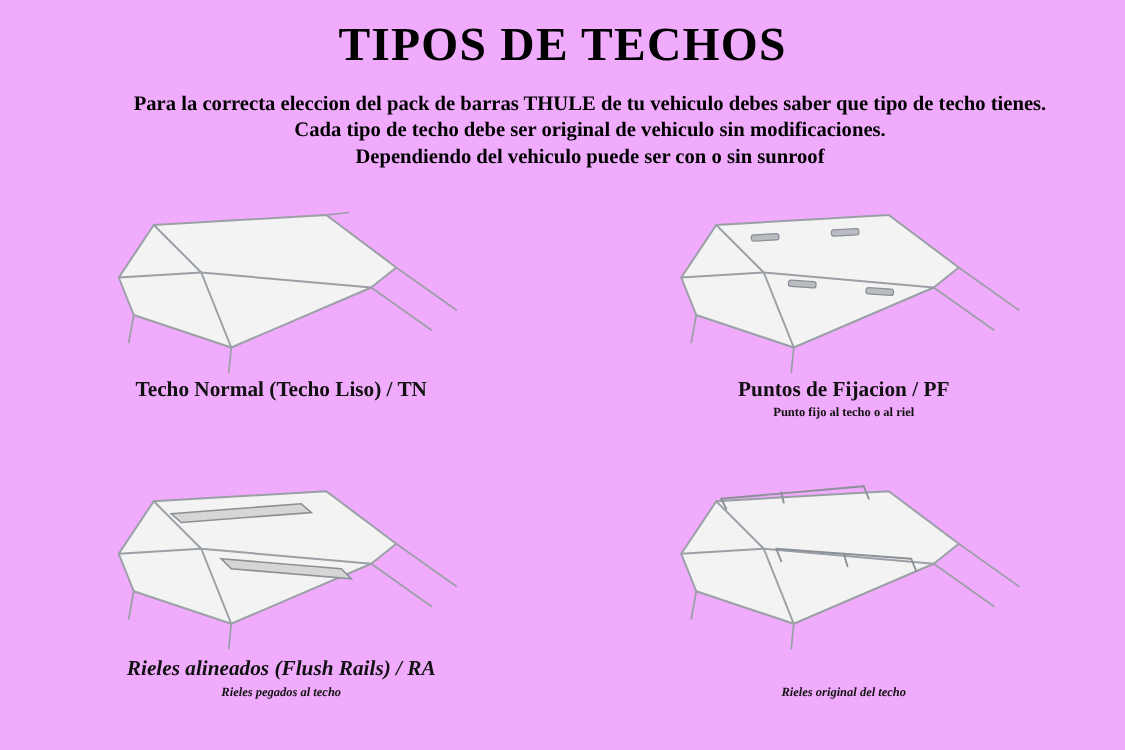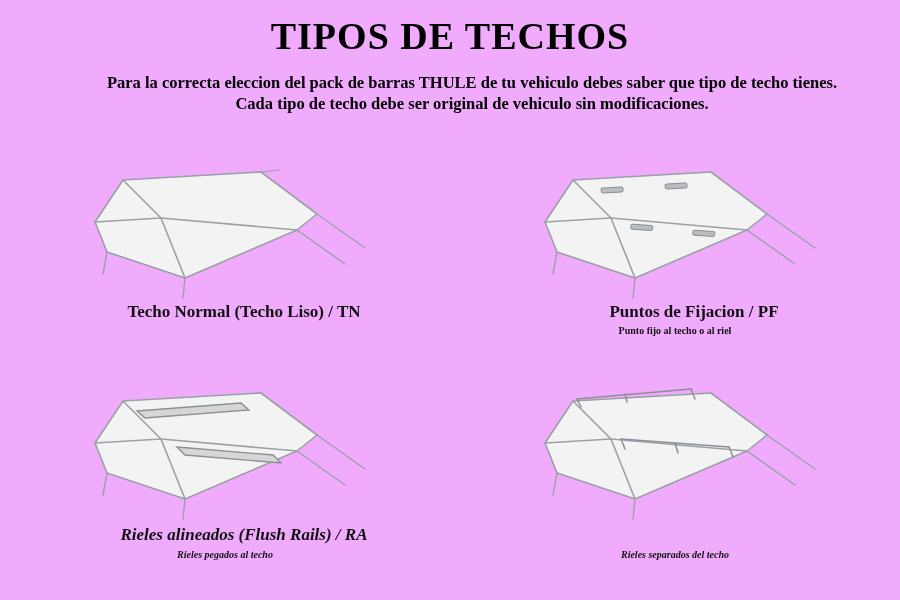--- a/index.html
+++ b/index.html
@@ -72,21 +72,20 @@
 
   .caption {
     position: absolute;
     left: 0;
     width: 450px;
     text-align: center;
     font-family: "Liberation Serif", serif;
     font-weight: bold;
     font-size: 17px;
     color: #111111;
-    margin-left: 19px;
   }
   .cell.r0 .caption { top: 152px; }
   .cell.r1 .caption { top: 375px; }
 
   .subcaption {
     position: absolute;
     left: 0;
     width: 450px;
     text-align: center;
     font-family: "Liberation Serif", serif;
@@ -108,20 +107,21 @@
 </head>
 <body>
 
 <div class="page">
 
   <div class="title">TIPOS DE TECHOS</div>
 
   <div class="subtitle">
     <div>Para la correcta eleccion del pack de barras THULE de tu vehiculo debes saber que tipo de techo tienes.</div>
     <div>Cada tipo de techo debe ser original de vehiculo sin modificaciones.</div>
+    <div>Dependiendo del vehiculo puede ser con o sin sunroof</div>
   </div>
 
   <div class="grid">
 
     <div class="cell r0 c0">
       <div class="art">
         <svg width="320" height="148" viewBox="0 0 320 148">
           <g fill="none" stroke="#9aa0a6" stroke-width="1.6" stroke-linejoin="round" stroke-linecap="round">
             <path d="M30 70 L58 28 L196 20 L252 62 L232 78 L120 126 L42 100 Z" fill="#f3f3f3"></path>
             <path d="M58 28 L96 66 L232 78"></path>
@@ -209,17 +209,17 @@
             <path d="M110 21 L112 29"></path>
           </g>
           <g fill="none" stroke="#8b9096" stroke-width="1.5" stroke-linecap="round">
             <path d="M106 66 L214 74"></path>
             <path d="M106 66 L110 76"></path>
             <path d="M214 74 L218 84"></path>
             <path d="M160 70 L163 80"></path>
           </g>
         </svg>
       </div>
-      <div class="subcaption">Rieles separados del techo</div>
+      <div class="subcaption">Rieles original del techo</div>
     </div>
 
   </div>
 </div>
 
 </body></html>

